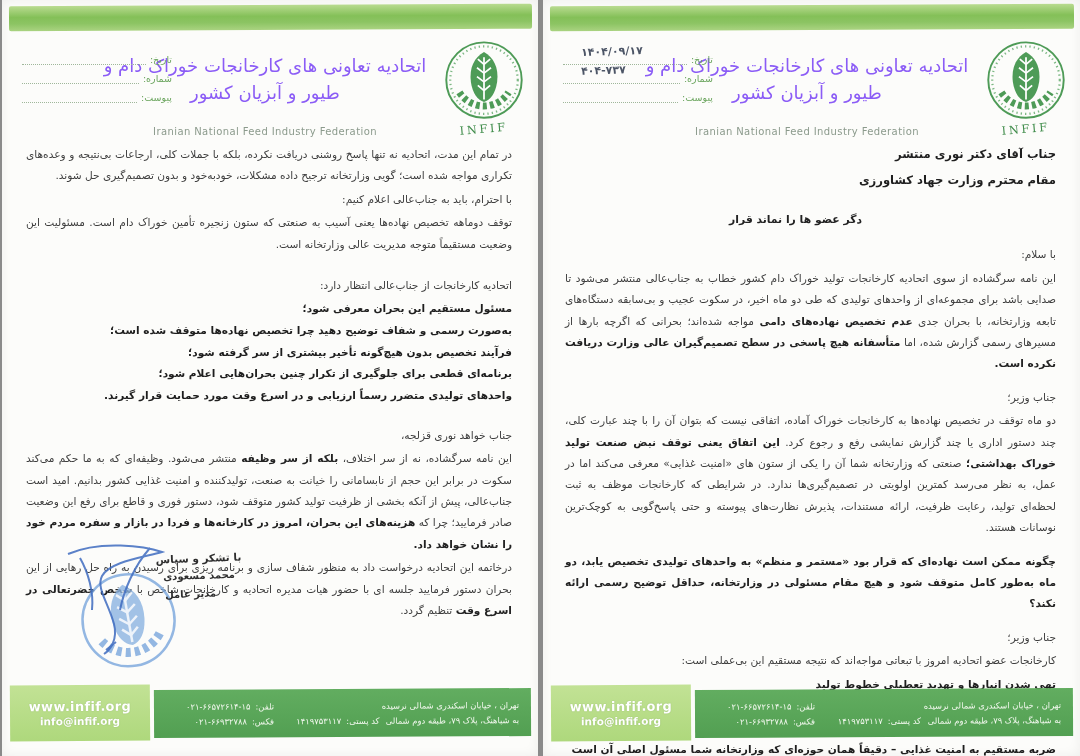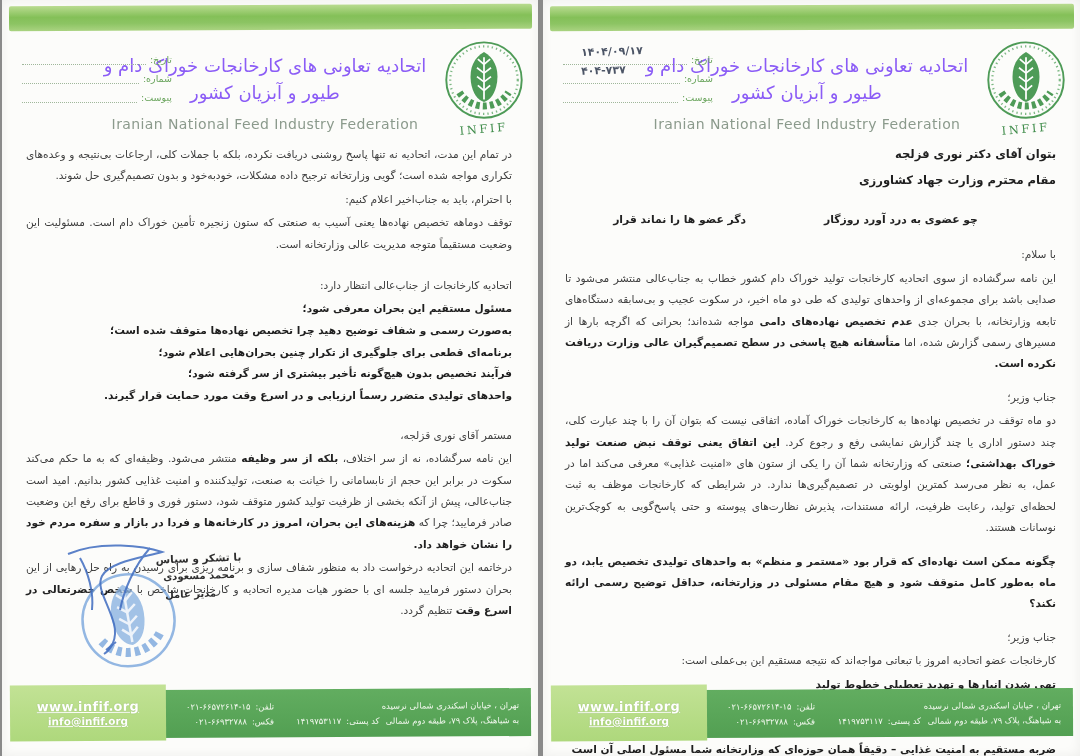--- a/index.html
+++ b/index.html
@@ -18,21 +18,21 @@
 
   
   .topbar{
     position:absolute;top:5px;left:7px;right:6px;height:25px;border-radius:2px;
     background:linear-gradient(180deg,#b9db90 0%,#84c058 45%,#8cc463 70%,#aad381 100%);
     transform:rotate(-0.3deg);
   }
   .logo{position:absolute;right:10px;top:38px;width:88px;height:100px;}
   .titleblock{position:absolute;right:108px;top:52px;width:330px;text-align:center;}
   .title-fa{font-weight:normal;font-size:18px;color:#8b5cf6;direction:rtl;line-height:1.5;}
-  .title-en{font-size:14px;color:#8b9a8c;letter-spacing:.4px;margin-top:10px;}
+  .title-en{font-size:10px;color:#8b9a8c;letter-spacing:.4px;margin-top:20px;}
   .fields{position:absolute;left:20px;top:54px;width:150px;direction:rtl;font-size:9.5px;color:#69a45c;}
   .field-row{display:flex;align-items:flex-end;margin-bottom:8px;position:relative;}
   .field-label{margin-left:4px;white-space:nowrap;}
   .field-dots{flex:1;border-bottom:1.5px dotted #9fb79a;height:10px;}
   .field-value{
     position:absolute;left:18px;top:-9px;direction:ltr;
     color:#4c5566;font-size:11px;font-weight:bold;transform:rotate(-2deg);
     letter-spacing:1px;
   }
 
@@ -64,24 +64,24 @@
   .footer{position:absolute;left:0;right:0;bottom:14px;height:58px;}
   .footer-dark{
     position:absolute;left:152px;right:7px;top:5px;height:48px;
     background:linear-gradient(180deg,#62ad60,#529f52);
     transform:rotate(-0.3deg);
     display:flex;direction:rtl;align-items:center;justify-content:space-between;
     padding:0 12px;box-sizing:border-box;
     color:#f2f8ee;font-size:8.4px;
   }
   .footer-light{
-    position:absolute;left:8px;top:1px;width:156px;height:56px;
+    position:absolute;left:8px;top:1px;width:140px;height:56px;
     background:linear-gradient(180deg,#c2e295,#aed87c);
     display:flex;flex-direction:column;align-items:center;justify-content:center;
-    color:#ffffff;font-weight:bold;transform:rotate(-0.4deg);text-decoration:underline;
+    color:#ffffff;font-weight:bold;transform:rotate(-0.4deg);
   }
   .footer-light .site{font-size:13px;letter-spacing:.3px;text-shadow:0 0 1px rgba(90,130,60,.5);}
   .footer-light .mail{font-size:10.5px;margin-top:1px;text-shadow:0 0 1px rgba(90,130,60,.5);}
   .fcol{display:flex;flex-direction:column;gap:5px;}
   .frow{display:flex;direction:rtl;align-items:center;gap:5px;white-space:nowrap;}
   .num{direction:ltr;unicode-bidi:bidi-override;letter-spacing:.5px;margin-left:20px;}
 </style>
 </head>
 <body>
 
@@ -118,25 +118,24 @@
         <span class="field-dots"></span>
         <span class="field-value">۴۰۴-۷۳۷</span>
       </div>
       <div class="field-row">
         <span class="field-label">پیوست:</span>
         <span class="field-dots"></span>
       </div>
     </div>
 
     <div class="content" style="top:118px;right:24px;left:22px;">
-      <p class="recipient">بتوان آقای دکتر نوری قزلجه</p>
+      <p class="recipient">جناب آقای دکتر نوری منتشر</p>
       <p class="recipient">مقام محترم وزارت جهاد کشاورزی</p>
 
       <div class="verse">
-        <span>چو عضوی به درد آورد روزگار</span>
         <span>دگر عضو ها را نماند قرار</span>
       </div>
 
       <p>با سلام:</p>
       <p><span>این نامه سرگشاده از سوی اتحادیه کارخانجات تولید خوراک دام کشور خطاب به جناب‌عالی منتشر می‌شود تا صدایی باشد برای مجموعه‌ای از واحدهای تولیدی که طی دو ماه اخیر، در سکوت عجیب و بی‌سابقه دستگاه‌های تابعه وزارتخانه، با بحران جدی </span><span class="b">عدم تخصیص نهاده‌های دامی</span><span> مواجه شده‌اند؛ بحرانی که اگرچه بارها از مسیرهای رسمی گزارش شده، اما </span><span class="b">متأسفانه هیچ پاسخی در سطح تصمیم‌گیران عالی وزارت دریافت نکرده است.</span></p>
 
       <div class="gap-s"></div>
       <p>جناب وزیر؛</p>
       <p><span>دو ماه توقف در تخصیص نهاده‌ها به کارخانجات خوراک آماده، اتفاقی نیست که بتوان آن را با چند عبارت کلی، چند دستور اداری یا چند گزارش نمایشی رفع و رجوع کرد. </span><span class="b">این اتفاق یعنی توقف نبض صنعت تولید خوراک بهداشتی؛</span><span> صنعتی که وزارتخانه شما آن را یکی از ستون های «امنیت غذایی» معرفی می‌کند اما در عمل، به نظر می‌رسد کمترین اولویتی در تصمیم‌گیری‌ها ندارد. در شرایطی که کارخانجات موظف به ثبت لحظه‌ای تولید، رعایت ظرفیت، ارائه مستندات، پذیرش نظارت‌های پیوسته و حتی پاسخ‌گویی به کوچک‌ترین نوسانات هستند.</span></p>
 
@@ -213,33 +212,33 @@
         <span class="field-dots"></span>
       </div>
       <div class="field-row">
         <span class="field-label">پیوست:</span>
         <span class="field-dots"></span>
       </div>
     </div>
 
     <div class="content" style="top:120px;right:26px;left:24px;">
       <p>در تمام این مدت، اتحادیه نه تنها پاسخ روشنی دریافت نکرده، بلکه با جملات کلی، ارجاعات بی‌نتیجه و وعده‌های تکراری مواجه شده است؛ گویی وزارتخانه ترجیح داده مشکلات، خودبه‌خود و بدون تصمیم‌گیری حل شوند.</p>
-      <p>با احترام، باید به جناب‌اخیر اعلام کنیم:</p>
+      <p>با احترام، باید به جناب‌عالی اعلام کنیم:</p>
       <p>توقف دوماهه تخصیص نهاده‌ها یعنی آسیب به صنعتی که ستون زنجیره تأمین خوراک دام است. مسئولیت این وضعیت مستقیماً متوجه مدیریت عالی وزارتخانه است.</p>
 
       <div class="gap-m"></div>
       <p>اتحادیه کارخانجات از جناب‌عالی انتظار دارد:</p>
       <div class="list-line">مسئول مستقیم این بحران معرفی شود؛</div>
       <div class="list-line">به‌صورت رسمی و شفاف توضیح دهید چرا تخصیص نهاده‌ها متوقف شده است؛</div>
+      <div class="list-line">فرآیند تخصیص بدون هیچ‌گونه تأخیر بیشتری از سر گرفته شود؛</div>
       <div class="list-line">برنامه‌ای قطعی برای جلوگیری از تکرار چنین بحران‌هایی اعلام شود؛</div>
-      <div class="list-line">فرآیند تخصیص بدون هیچ‌گونه تأخیر بیشتری از سر گرفته شود؛</div>
       <div class="list-line">واحدهای تولیدی متضرر رسماً ارزیابی و در اسرع وقت مورد حمایت قرار گیرند.</div>
 
       <div class="gap-m"></div>
-      <p>مستمر آقای نوری قزلجه،</p>
+      <p>جناب خواهد نوری قزلجه،</p>
       <p><span>این نامه سرگشاده، نه از سر اختلاف، </span><span class="b">بلکه از سر وظیفه</span><span> منتشر می‌شود. وظیفه‌ای که به ما حکم می‌کند سکوت در برابر این حجم از نابسامانی را خیانت به صنعت، تولیدکننده و امنیت غذایی کشور بدانیم. امید است جناب‌عالی، پیش از آنکه بخشی از ظرفیت تولید کشور متوقف شود، دستور فوری و قاطع برای رفع این وضعیت صادر فرمایید؛ چرا که </span><span class="b">هزینه‌های این بحران، امروز در کارخانه‌ها و فردا در بازار و سفره مردم خود را نشان خواهد داد.</span></p>
       <p><span>درخاتمه این اتحادیه درخواست داد به منظور شفاف سازی و برنامه ریزی برای رسیدن به راه حل رهایی از این بحران دستور فرمایید جلسه ای با حضور هیات مدیره اتحادیه و کارخانجات شاخص با </span><span class="b">شخص حضرتعالی در اسرع وقت</span><span> تنظیم گردد.</span></p>
     </div>
 
     <div class="stamp">
       <svg viewBox="0 0 170 150" width="170" height="150">
         <g transform="rotate(-10 80 85)" opacity="0.8">
           <circle cx="78" cy="88" r="46" fill="none" stroke="#7aa6dd" stroke-width="2.5"></circle>
           <path d="M48,104 A36,36 0 0 0 108,104" fill="none" stroke="#7aa6dd" stroke-width="9" stroke-dasharray="5 4"></path>
           <path d="M78,52 C66,59 60,72 62,89 C64,104 70,111 78,113 C86,111 92,104 94,89 C96,72 90,59 78,52 Z" fill="#8cb4e2"></path>

